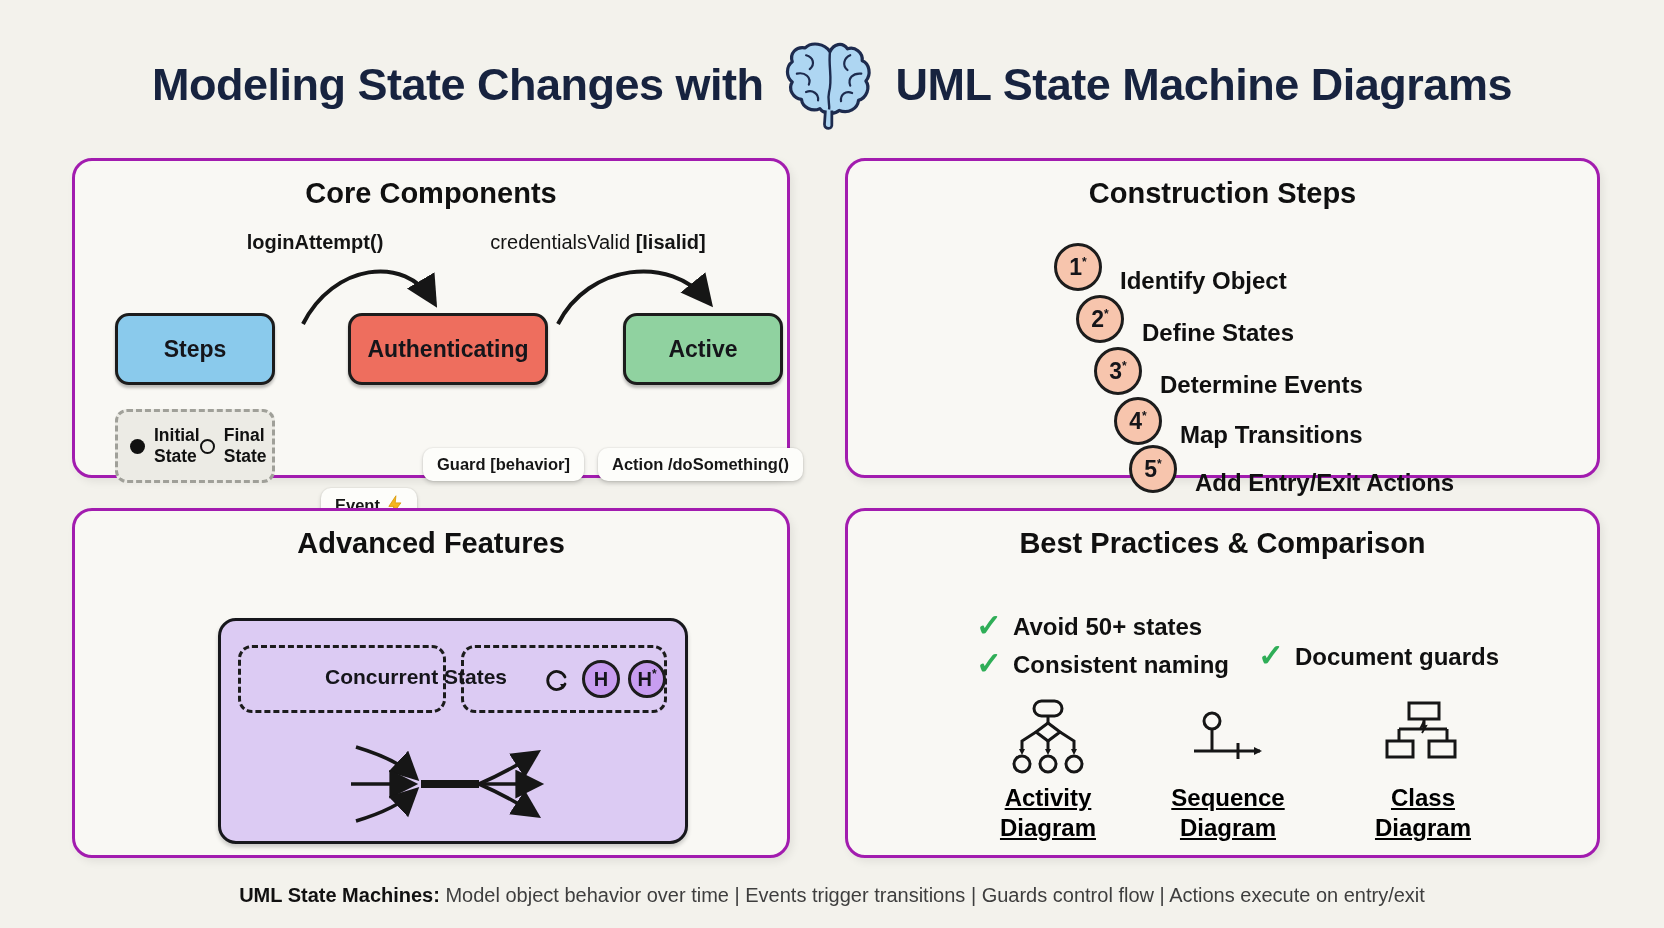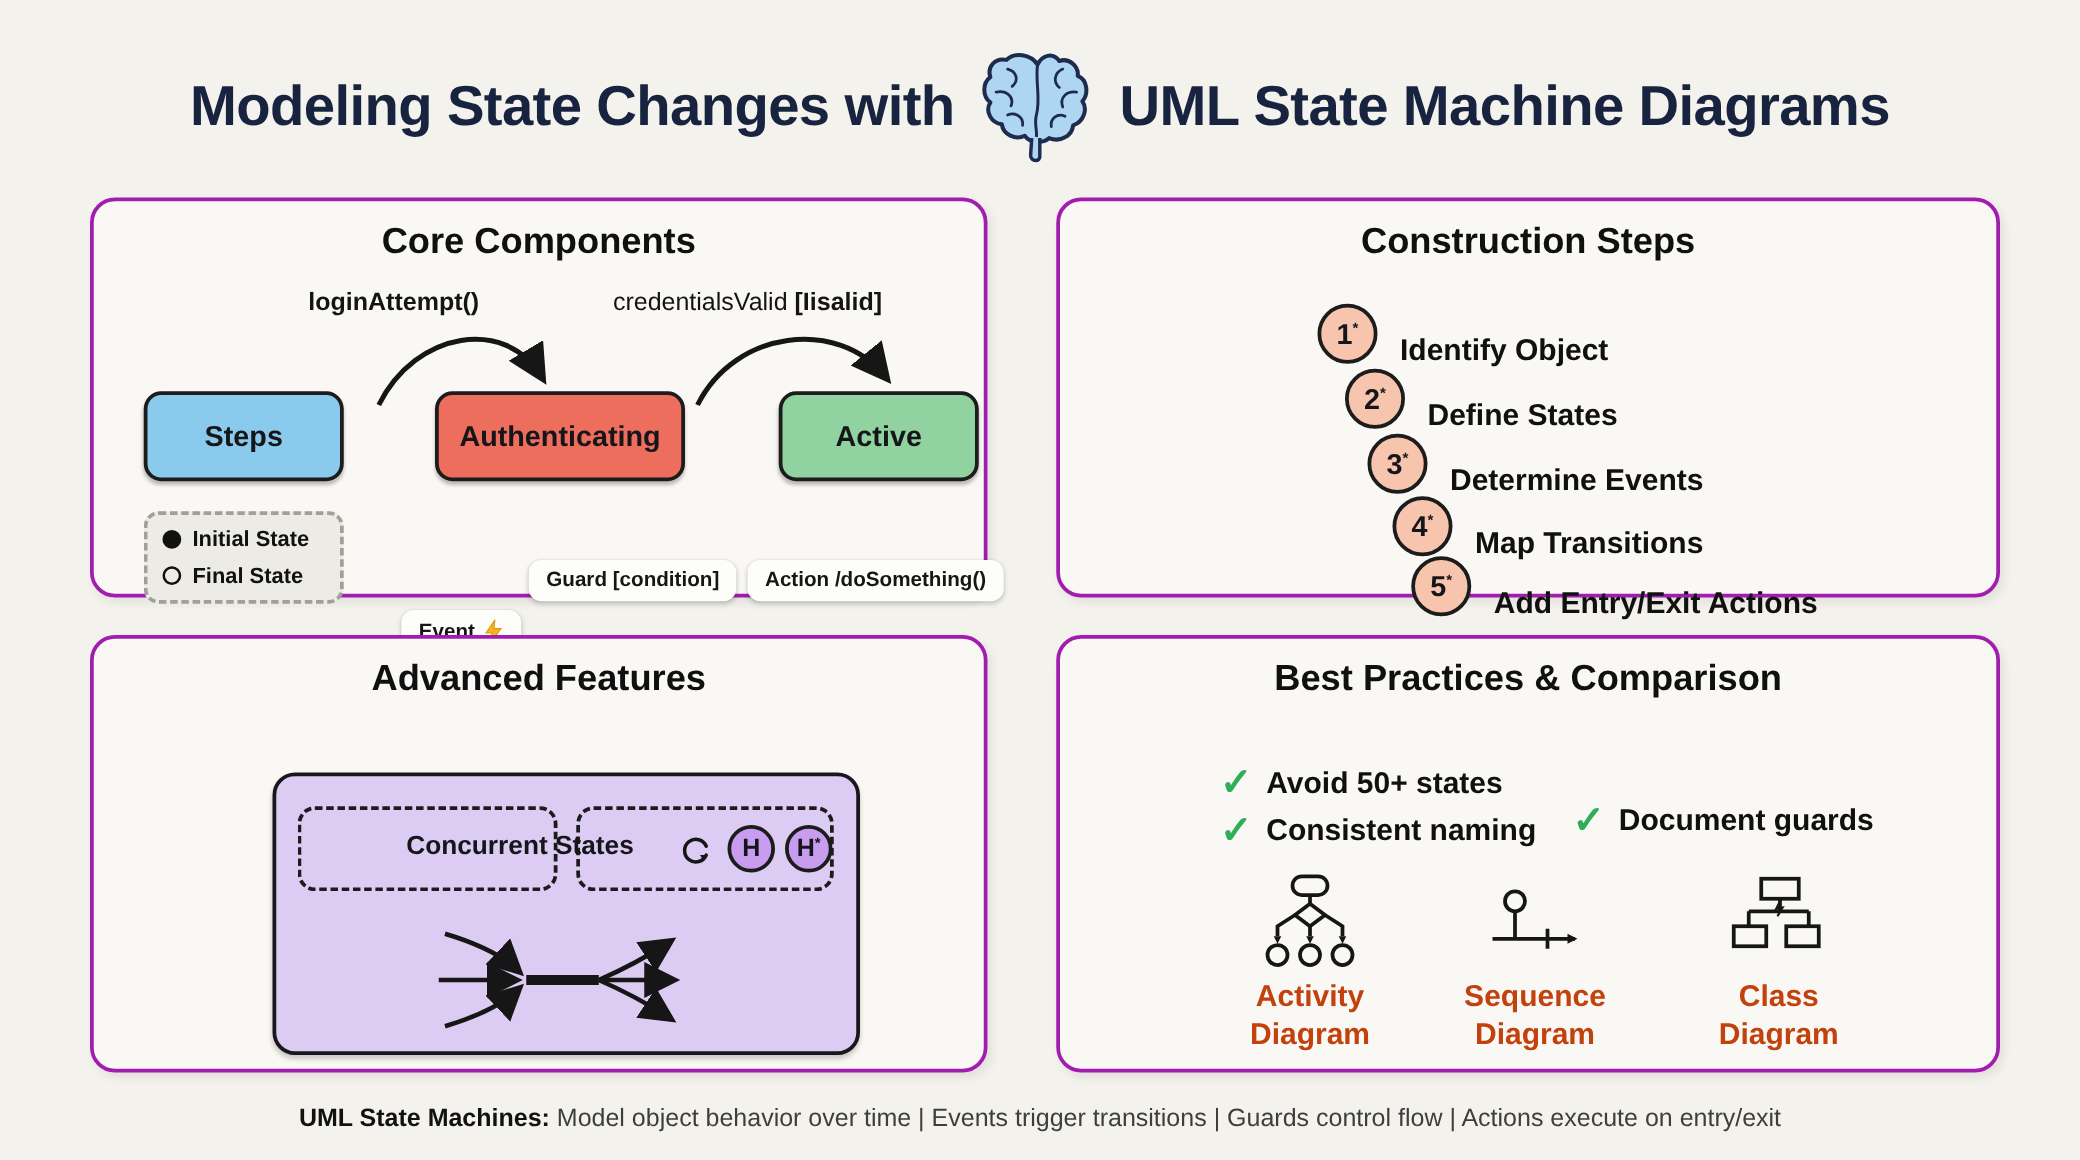--- a/index.html
+++ b/index.html
@@ -46,21 +46,21 @@
     font-size:23px; font-weight:800; color:#15151a;
     box-shadow:0 3px 3px rgba(0,0,0,0.25);
   }
   #state-idle   { left:40px;  width:160px; background:#8acaec; }
   #state-auth   { left:273px; width:200px; background:#ee6e5e; }
   #state-active { left:548px; width:160px; background:#90d2a0; }
   .core-arrows { position:absolute; left:0; top:0; width:718px; height:320px; pointer-events:none; }
   .legend {
     position:absolute; left:40px; top:248px; width:160px; height:74px;
     border:3px dashed #a0a099; border-radius:12px; background:#ecebe5;
-    padding:9px 12px; display:flex; flex-direction:column; justify-content:space-between;
+    padding:9px 12px; display:flex; flex-direction:row; justify-content:space-between;
   }
   .legend-row { display:flex; align-items:center; gap:9px; font-size:17.5px; font-weight:600; color:#111; }
   .marker-dot  { width:15px; height:15px; border-radius:50%; background:#111; flex:none; }
   .marker-ring { width:15px; height:15px; border-radius:50%; border:2.5px solid #111; background:transparent; flex:none; }
   .badge {
     position:absolute; top:287px; background:#fdfdfa; border-radius:10px;
     padding:7px 14px; font-size:16.5px; font-weight:700; color:#161616;
     box-shadow:0 2px 4px rgba(0,0,0,0.18), 0 0 0 1px rgba(0,0,0,0.03);
     display:inline-flex; align-items:center; gap:6px; white-space:nowrap;
   }
@@ -113,21 +113,21 @@
   #check-1 { left:128px; top:102px; }
   #check-2 { left:128px; top:140px; }
   #check-3 { left:410px; top:132px; }
   .diagram-item {
     position:absolute; top:188px; width:150px;
     display:flex; flex-direction:column; align-items:center; gap:6px;
   }
   #diagram-activity { left:125px; }
   #diagram-sequence { left:305px; }
   #diagram-class    { left:500px; }
-  .diagram-label { text-align:center; font-size:24px; font-weight:800; color:#c2410c; line-height:30px; }
+  .diagram-label { text-align:center; font-size:24px; font-weight:800; color:#000000; line-height:30px;text-decoration:underline; }
   
   .footer {
     position:absolute; top:884px; left:0; width:100%;
     text-align:center; font-size:20px; color:#3e3e3e;
   }
   .footer b { color:#111; font-weight:800; }
 </style>
 </head>
 <body>
 
@@ -173,21 +173,21 @@
       <span>Final State</span>
     </div>
   </div>
 
   <div class="badge" id="badge-event">
     <span>Event</span>
     <svg width="17" height="20" viewBox="0 0 24 28">
       <path d="M14 1 L4 16 H11 L9 27 L21 11 H13 Z" fill="#f6b51e" stroke="#d99a0b" stroke-width="1.2"></path>
     </svg>
   </div>
-  <div class="badge" id="badge-guard">Guard [condition]</div>
+  <div class="badge" id="badge-guard">Guard [behavior]</div>
   <div class="badge" id="badge-action">Action /doSomething()</div>
 </div>
 
 <div class="panel" id="panel-steps">
   <div class="panel-title">Construction Steps</div>
 
   <div class="step-row" id="step-1">
     <div class="step-circle">
         <span>1</span>
         <sup>*</sup>

